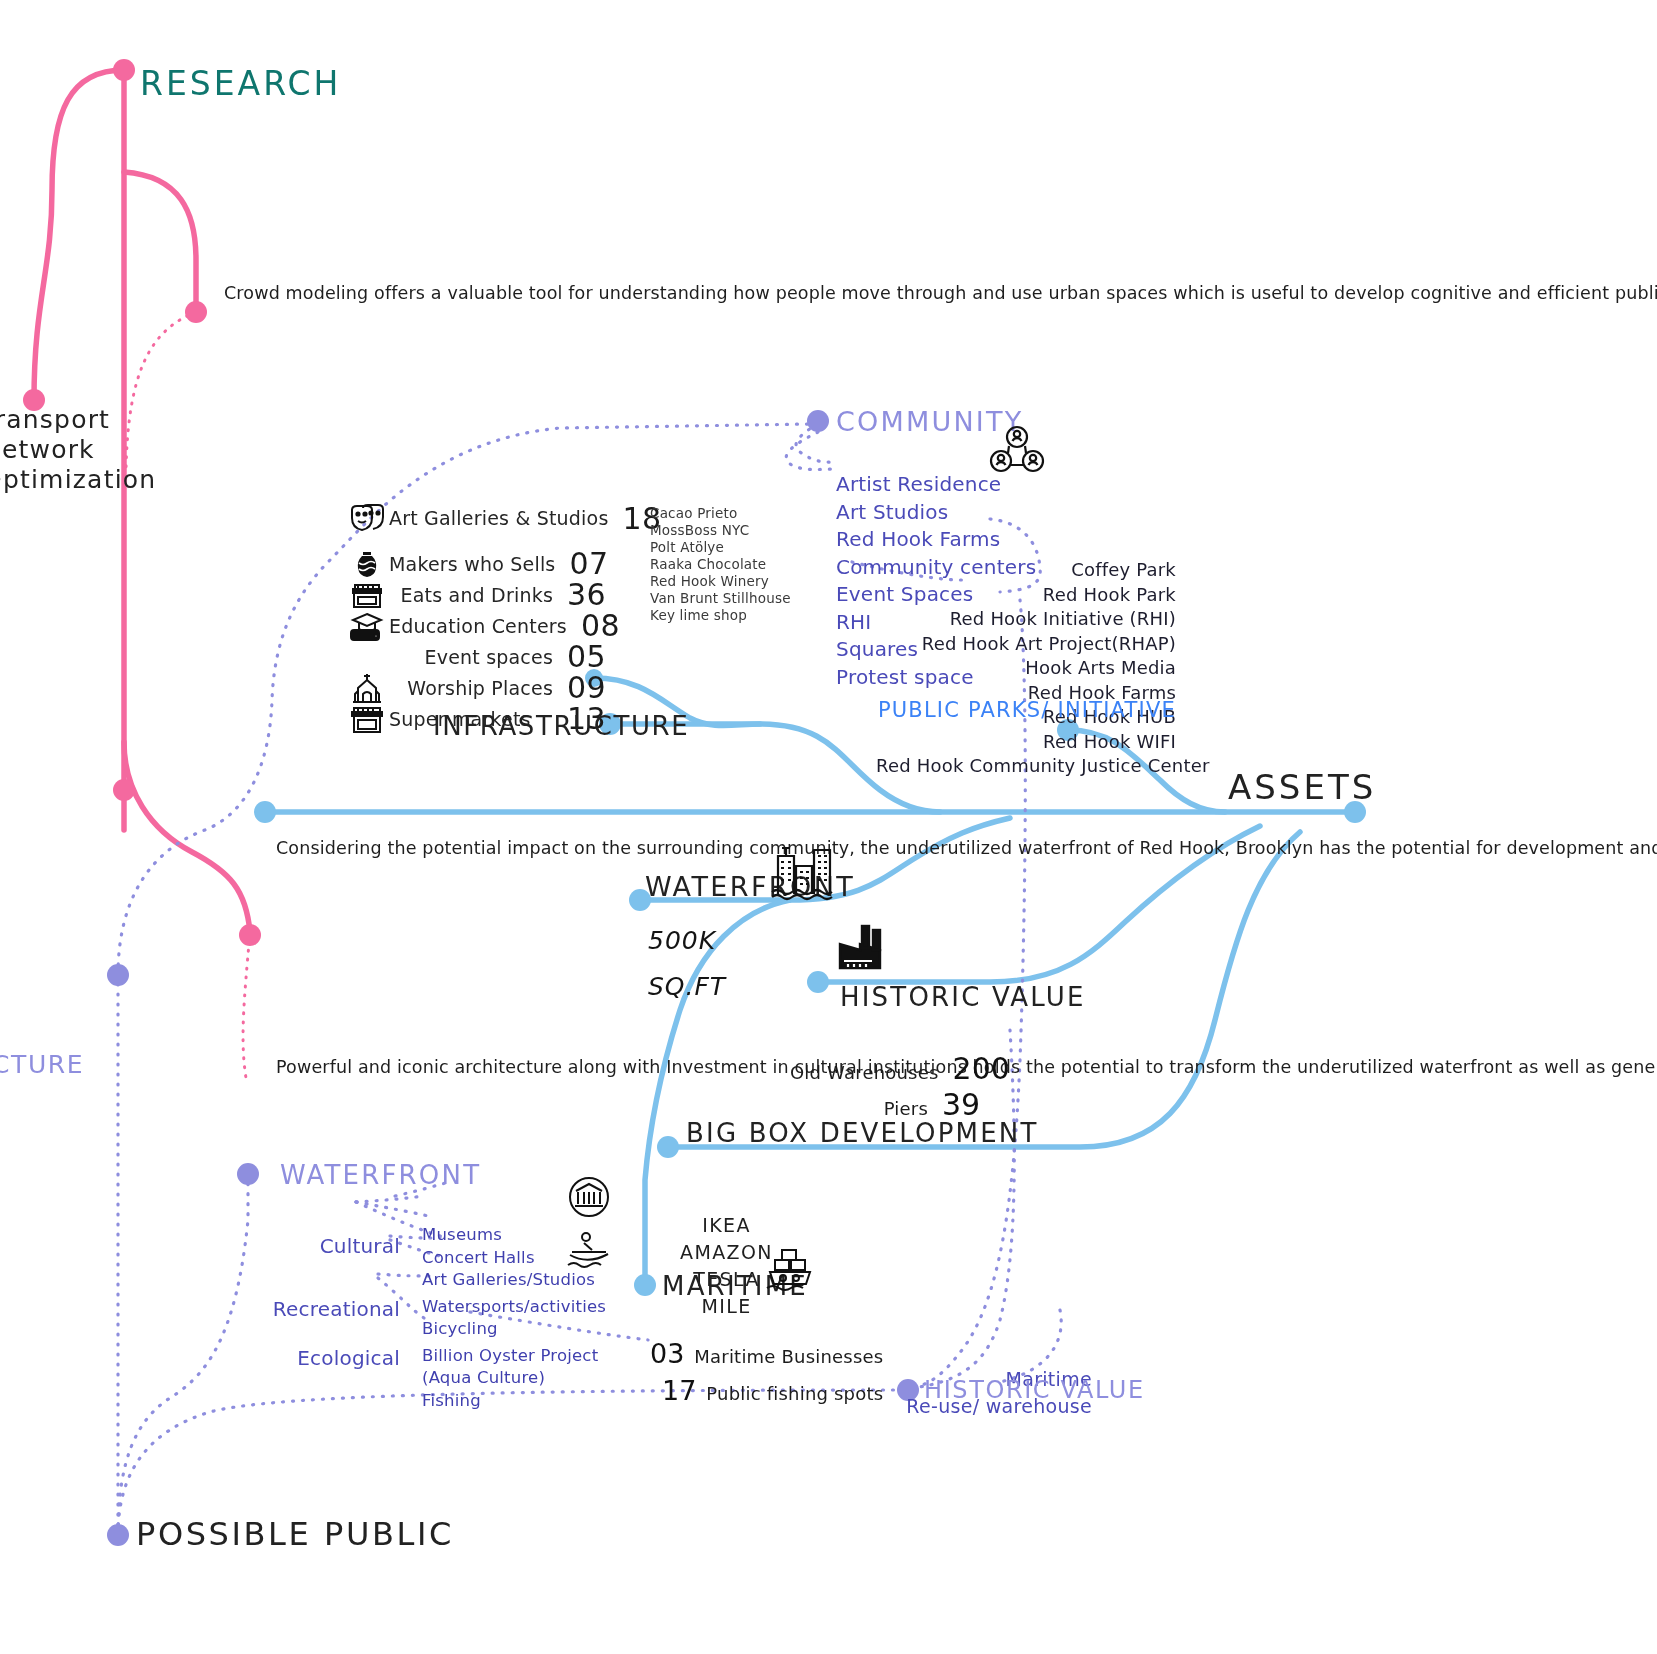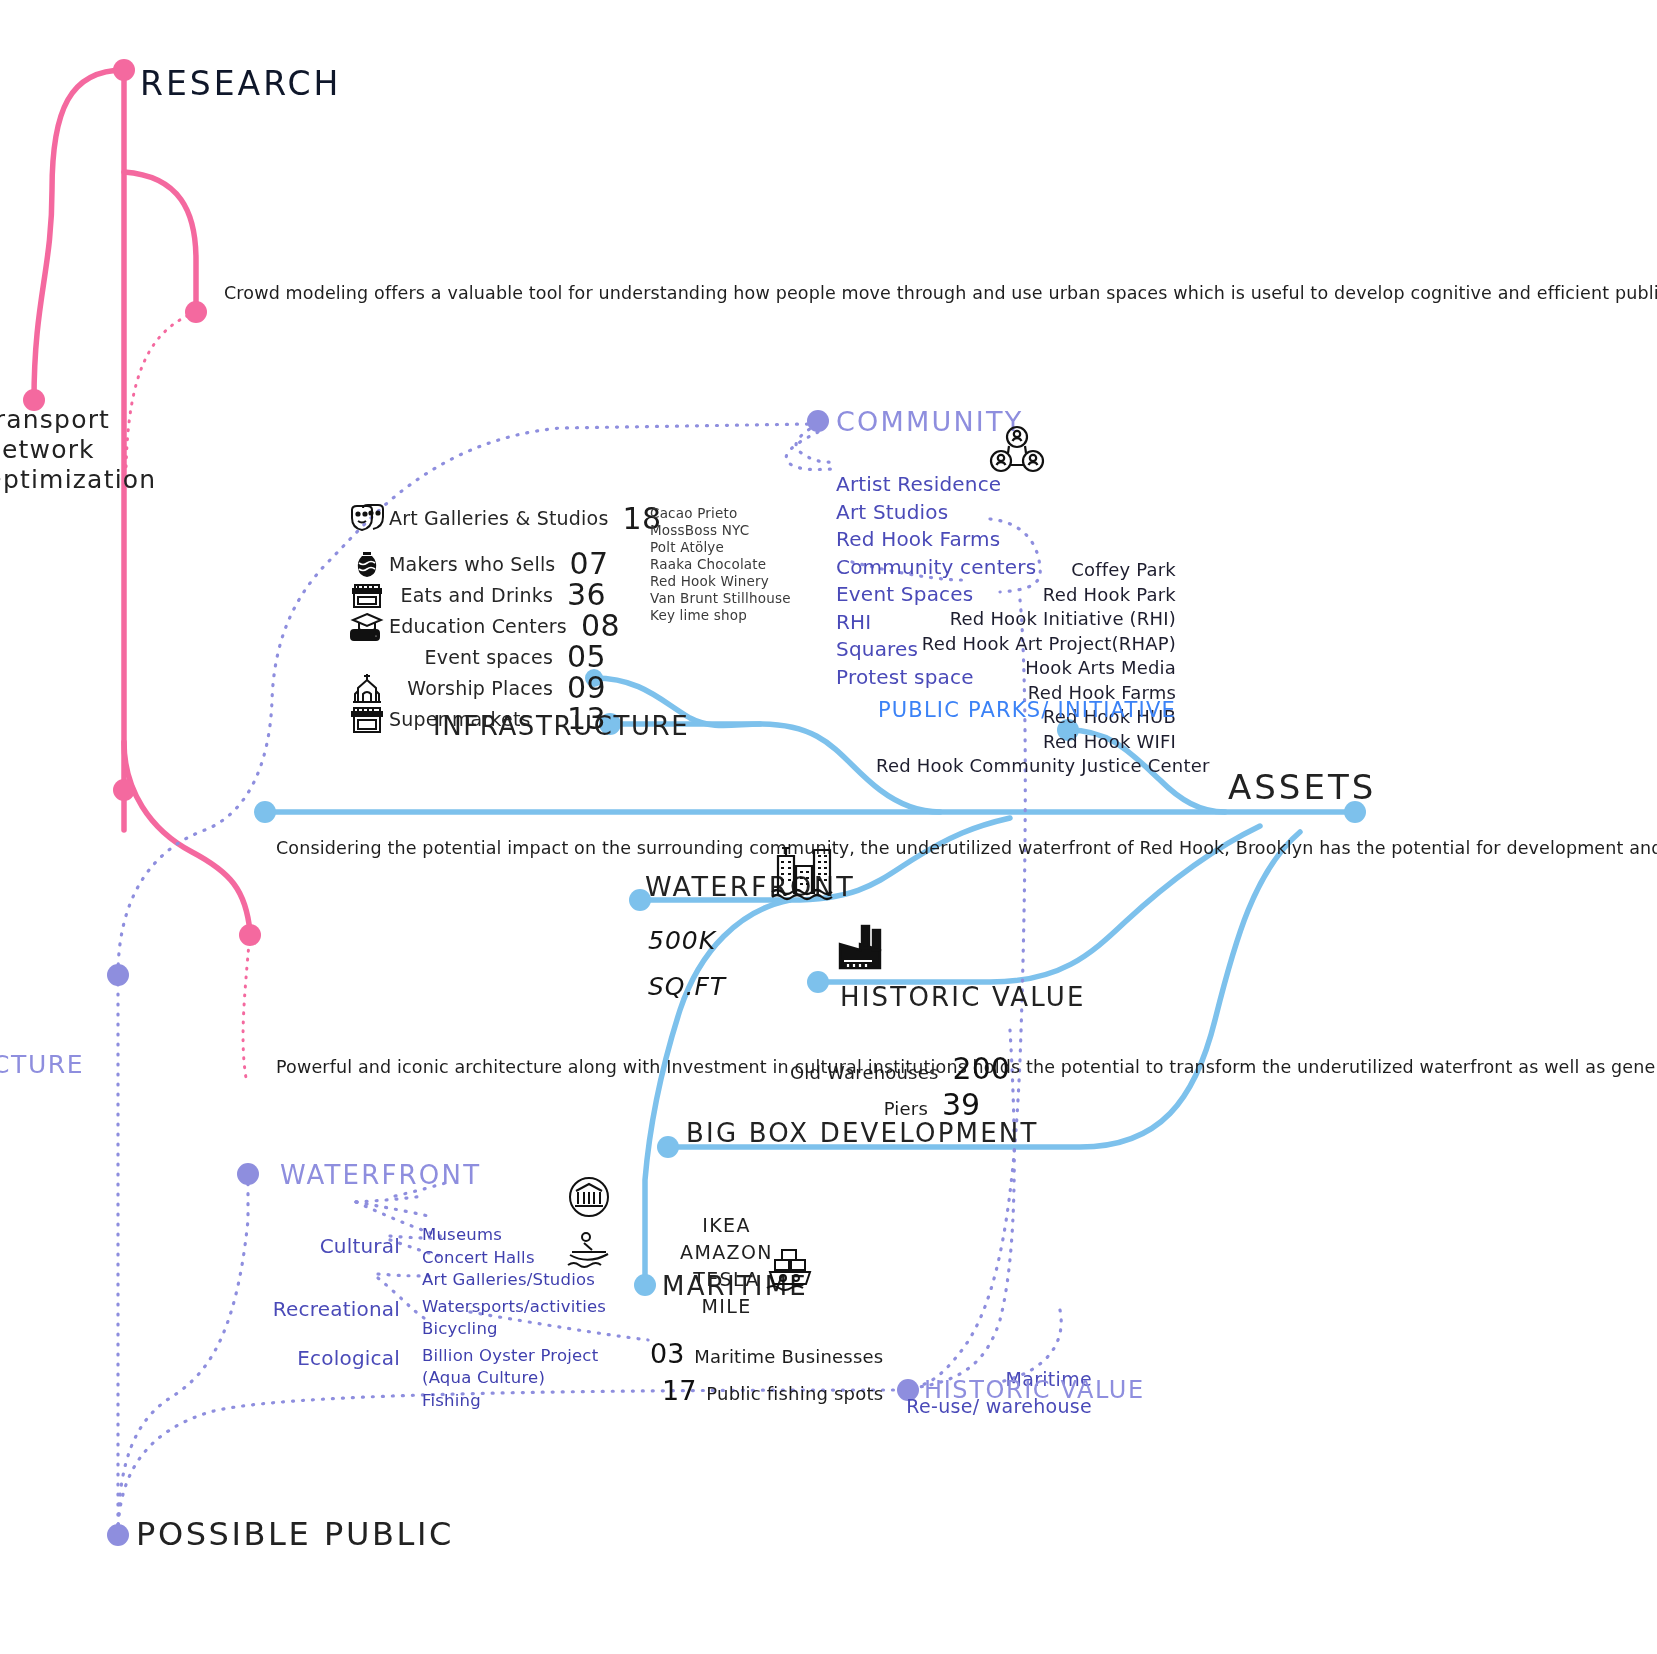--- a/index.html
+++ b/index.html
@@ -4,21 +4,21 @@
 <style>
   html,body{margin:0;padding:0;background:#ffffff;}
   body{width:1657px;height:1654px;position:relative;overflow:hidden;
        font-family:"DejaVu Sans","Liberation Sans",sans-serif;color:#1b1b1b;}
   #canvas{position:absolute;left:0;top:0;width:1657px;height:1654px;}
   svg.wires{position:absolute;left:0;top:0;width:1657px;height:1654px;pointer-events:none;}
   .abs{position:absolute;white-space:pre;}
 
   
   .node-title{font-size:33px;letter-spacing:3.0px;font-weight:400;}
-  .node-title.pink{color:#0f172a;}
+  .node-title.pink{color:#0f766e;}
   .node-title.dark{color:#222;}
   .node-title.violet{color:#8e8ede;}
 
   .sub-title{font-size:26px;letter-spacing:1.6px;color:#222;}
   .sub-title.violet{color:#8e8ede;}
 
   .para{font-size:17.5px;line-height:25.5px;color:#1e1e1e;text-align:justify;
         letter-spacing:.15px;}
 
   .listlabel{font-size:19px;color:#262626;letter-spacing:.2px;}

